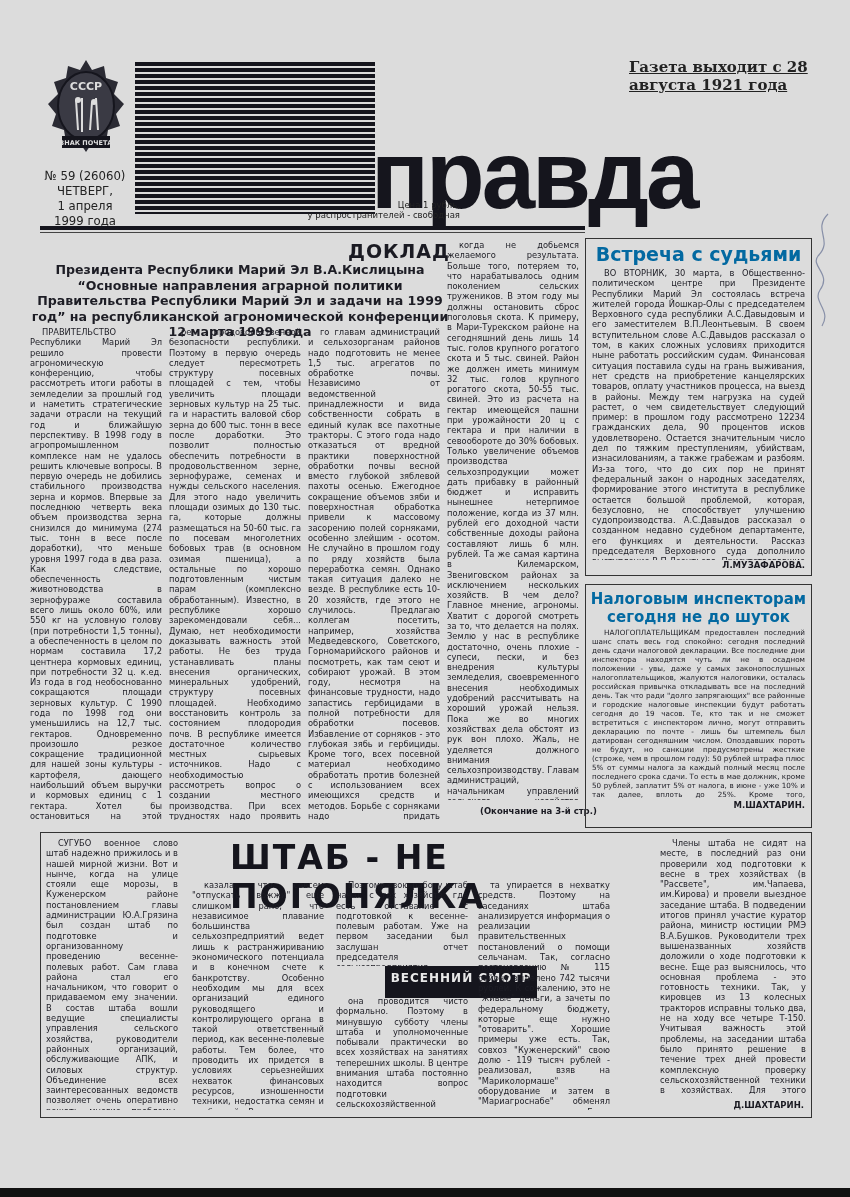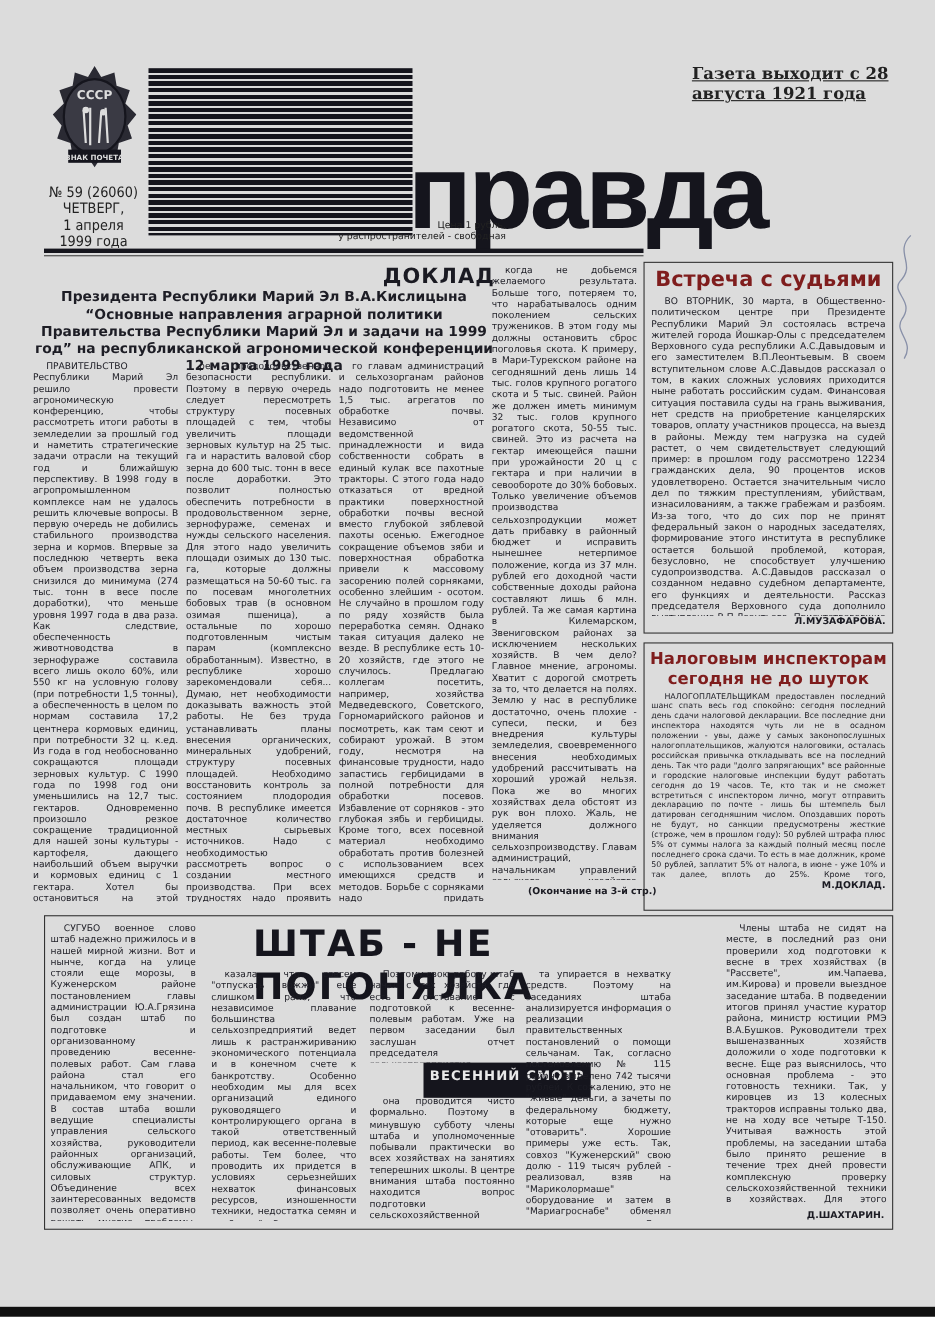--- a/index.html
+++ b/index.html
@@ -14,21 +14,21 @@
   .title-line2{position:absolute;left:236px;top:68px;font-family:Liberation Sans, sans-serif;font-weight:bold;font-size:96px;line-height:90px;letter-spacing:-3px;color:#15151d;}
   .stripes{position:absolute;left:0;top:0;width:240px;height:152px;background:repeating-linear-gradient(#15151d 0 4px,#dcdcdc 4px 6px);}
   .price{left:300px;top:200px;width:160px;text-align:right;font-size:8.5px;line-height:10px;color:#222;}
   .rule{background:#15151d;height:4px;}
   
   .col{position:absolute;font-size:8.3px;line-height:10.3px;text-align:justify;color:#1d1d25;overflow:hidden;}
   .col p{margin:0;text-indent:12px;}
   .h-doklad{left:140px;top:240px;width:310px;text-align:right;font-weight:bold;font-size:19px;letter-spacing:1px;}
   .h-sub{left:30px;top:262px;width:420px;text-align:center;font-weight:bold;font-size:12.6px;line-height:15.5px;color:#1d1d25;}
   .box{position:absolute;border:1.5px solid #333;}
-  .box-title{font-weight:bold;text-align:center;color:#7f1d1d;}
+  .box-title{font-weight:bold;text-align:center;color:#0369a1;}
   .sign{text-align:right;font-weight:bold;font-size:8.5px;}
   .shtab-title{left:230px;top:838px;width:350px;font-weight:bold;font-size:33px;letter-spacing:2px;color:#15151d;}
   .vesenniy{left:385px;top:966px;width:152px;height:32px;background:#15151d;color:#e8e8e8;font-weight:bold;font-size:12px;line-height:24px;text-align:center;letter-spacing:1px;}
   .cont{font-weight:bold;font-size:8.5px;}
   .handwriting{left:808px;top:210px;width:30px;height:120px;}
   .botrule{left:0;top:1188px;width:850px;height:9px;background:#111;}
 </style>
 </head>
 <body>
 
@@ -93,21 +93,21 @@
 </div>
 
 <div class="box" style="left:585px;top:584px;width:225px;height:242px;">
   <div class="box-title" style="font-size:15px;line-height:18px;margin:5px 0 2px;">
     <div>Налоговым инспекторам</div>
     <div>сегодня не до шуток</div>
   </div>
   <div class="col" style="position:relative;left:6px;width:213px;height:172px;font-size:7.2px;line-height:9px;">
       <p>НАЛОГОПЛАТЕЛЬЩИКАМ предоставлен последний шанс спать весь год спокойно: сегодня последний день сдачи налоговой декларации. Все последние дни инспектора находятся чуть ли не в осадном положении - увы, даже у самых законопослушных налогоплательщиков, жалуются налоговики, осталась российская привычка откладывать все на последний день. Так что ради "долго запрягающих" все районные и городские налоговые инспекции будут работать сегодня до 19 часов. Те, кто так и не сможет встретиться с инспектором лично, могут отправить декларацию по почте - лишь бы штемпель был датирован сегодняшним числом. Опоздавших пороть не будут, но санкции предусмотрены жесткие (строже, чем в прошлом году): 50 рублей штрафа плюс 5% от суммы налога за каждый полный месяц после последнего срока сдачи. То есть в мае должник, кроме 50 рублей, заплатит 5% от налога, в июне - уже 10% и так далее, вплоть до 25%. Кроме того, административным кодексом предусматривается штраф от двух до пяти минимальных окладов. А для умышленных неплательщиков припасена статья в Уголовном кодексе: от 200-500 "минималок" до лишения свободы. Окончательные итоги сбора налогов будут подведены к концу месяца, но предварительным же данным, свои декларации к сроку сдало более половины "налогообязанных" граждан, и все-таки эта цифра до прошлогодней пока недотягивает.</p>
     </div>
-  <div class="sign" style="margin-right:6px;">М.ДОКЛАД.</div>
+  <div class="sign" style="margin-right:6px;">М.ШАХТАРИН.</div>
 </div>
 
 <div class="box" style="left:40px;top:832px;width:770px;height:284px;"></div>
 <div class="abs shtab-title">ШТАБ - НЕ ПОГОНЯЛКА</div>
 
 <div class="col" style="left:46px;top:838px;width:132px;height:272px;">
     <p>СУГУБО военное слово штаб надежно прижилось и в нашей мирной жизни. Вот и нынче, когда на улице стояли еще морозы, в Куженерском районе постановлением главы администрации Ю.А.Грязина был создан штаб по подготовке и организованному проведению весенне-полевых работ. Сам глава района стал его начальником, что говорит о придаваемом ему значении. В состав штаба вошли ведущие специалисты управления сельского хозяйства, руководители районных организаций, обслуживающие АПК, и силовых структур. Объединение всех заинтересованных ведомств позволяет очень оперативно решать многие проблемы. Например, на последнем заседании штаба один из руководителей сельхозпредприятий пожаловался на разукомплектование сельхозмашин неизвестными злоумышленниками. Этот факт сразу же взял на заметку член штаба, начальник РОВД А.И.Павлов. С одной стороны, подобные штабы созданы в прежних, но, по правде говоря, заметной роли не играли. Да и вообще, создавалось впечатление, что сегодня роль районного штаба была ослаблена. Но жизнь убедительно до-</p>
   </div>
 <div class="col" style="left:192px;top:880px;width:132px;height:230px;">
     <p>казала, что совсем "отпускать вожжи" еще слишком рано, что независимое плавание большинства сельхозпредприятий ведет лишь к растранжириванию экономического потенциала и в конечном счете к банкротству. Особенно необходим мы для всех организаций единого руководящего и контролирующего органа в такой ответственный период, как весенне-полевые работы. Тем более, что проводить их придется в условиях серьезнейших нехваток финансовых ресурсов, изношенности техники, недостатка семян и удобрений. В то же время, как показывает опыт, хозяйства, находящиеся примерно в равных условиях, имеют совершенно разные результаты. А причина, по большому счету, одна - упущения в организаторской работе. Слабая дисциплина, недостаток инициативы и предприимчивости. Не секрет, что руководители у нас очень разные, кто-то на "ты" со своим делом, а другому нужен "погонялка".</p>

